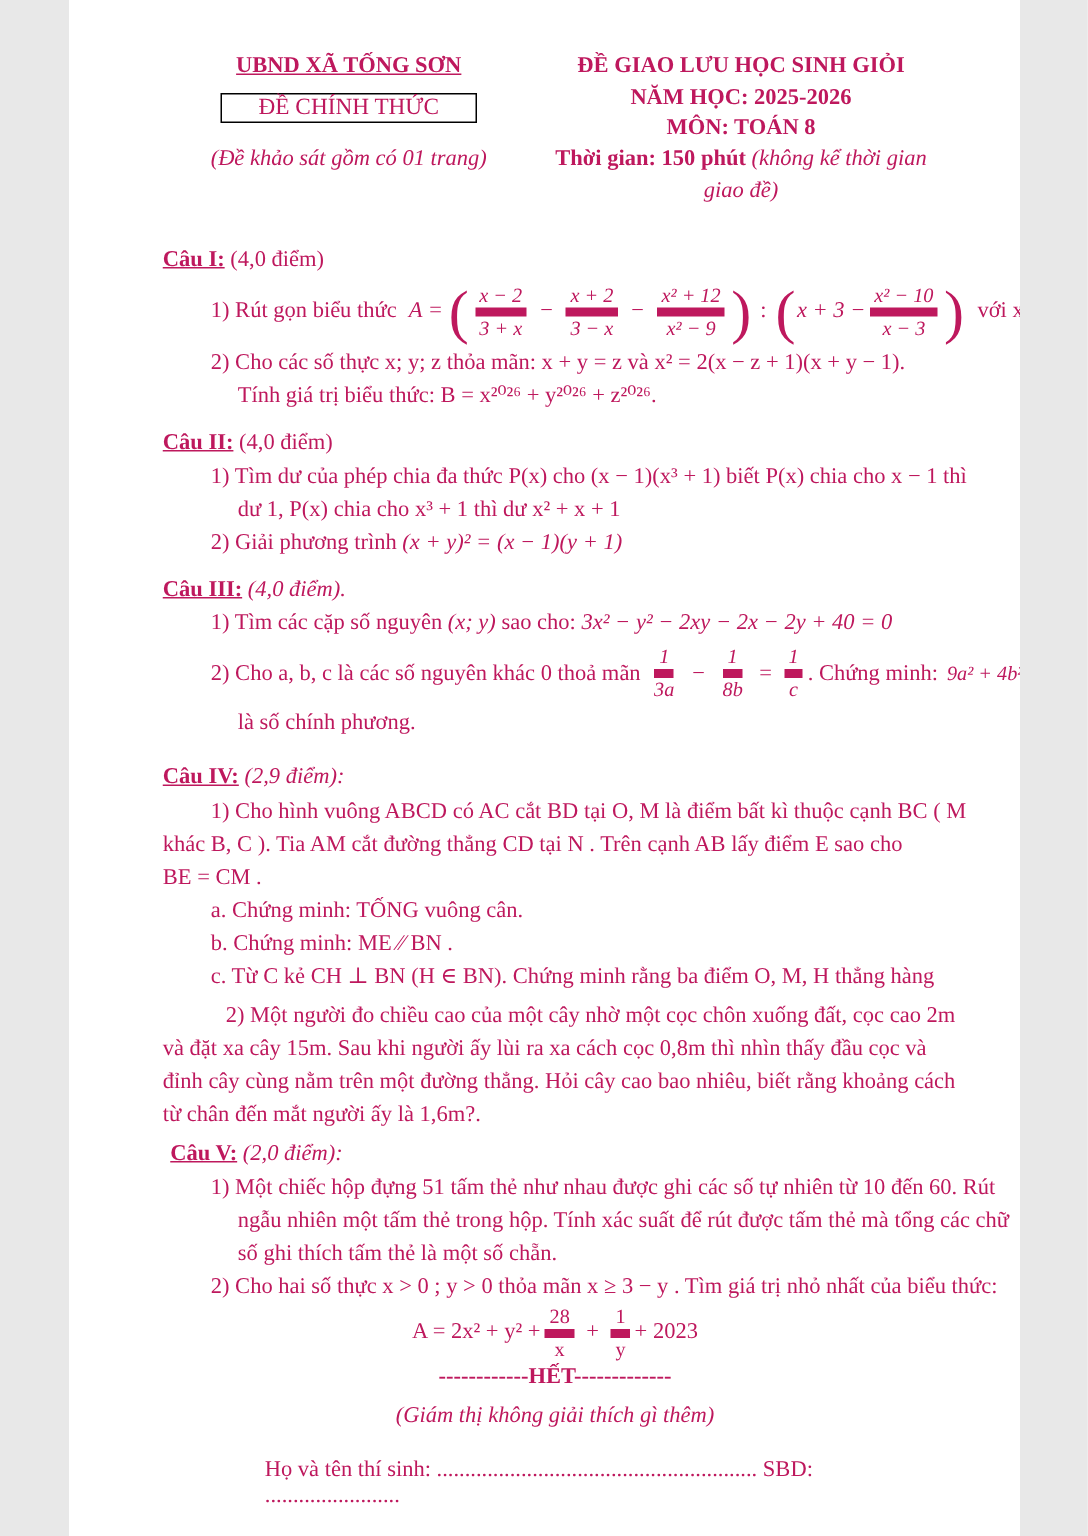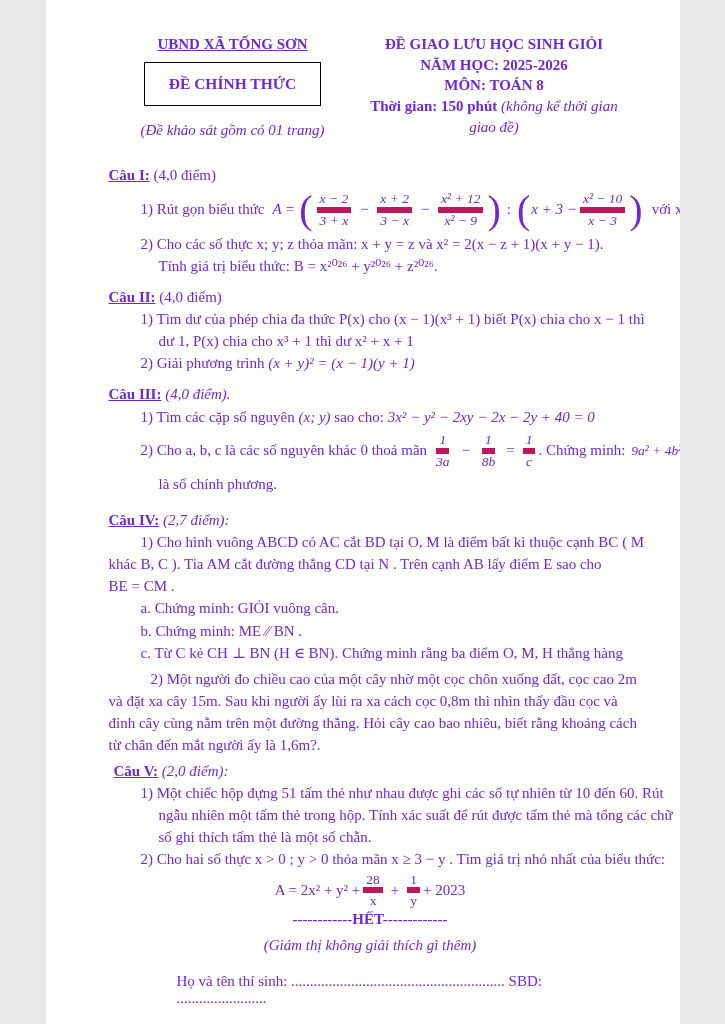--- a/index.html
+++ b/index.html
@@ -1,27 +1,27 @@
 <!DOCTYPE html>
 <html><head>
 <meta charset="utf-8">
 <style>
   html,body{margin:0;padding:0;background:#e8e8e8;}
   .page{
     width:634px;height:1024px;margin:0 auto;background:#ffffff;
     font-family:"Liberation Serif","DejaVu Serif",serif;
-    font-size:15px;color:#6d28d9;box-sizing:border-box;
+    font-size:15px;color:#be185d;box-sizing:border-box;
     padding:34px 48px 0 63px;overflow:hidden;
   }
   
   .header{display:flex;align-items:flex-start;}
   .h-left{width:248px;text-align:center;padding-top:2px;}
   .org{font-weight:bold;text-decoration:underline;font-size:15px;}
   .stampwrap{margin-top:9px;}
-  .stamp{display:inline-block;border:1.6px solid #000;padding:12px 24px;font-weight:bold;font-size:15.5px;}
+  .stamp{display:inline-block;border:1.6px solid #000;padding:0 24px;font-weight:normal;font-size:15.5px;}
   .pagecount{font-style:italic;margin-top:16px;font-size:15px;}
   .h-right{flex:1;text-align:center;line-height:1.38;}
   .h-right .hl{font-weight:bold;font-size:15px;}
   .extime .b{font-weight:bold;text-align:center;}
   .extime .i{font-style:italic;}
   
   .line{line-height:1.47;white-space:nowrap;}
   .ind1{margin-left:32px;}
   .ind1b{margin-left:42px;}
   .ind2{margin-left:50px;}
@@ -134,26 +134,26 @@
     <span class="frac">
         <span class="fn">1</span>
         <span class="fd">c</span>
       </span>
     <span>. Chứng minh:</span>
     <span class="mi ml6" style="font-size:13.5px;">9a² + 4b² + c²</span>
   </div>
   <div class="line ind2" style="margin-top:2px;">là số  chính phương.</div>
 
   <div class="chead" style="margin-top:14px;">
-    <span class="clabel">Câu IV:</span><span class="cpts-it"> (2,7 điểm):</span>
+    <span class="clabel">Câu IV:</span><span class="cpts-it"> (2,9 điểm):</span>
   </div>
   <div class="line ind1">1) Cho hình vuông ABCD có AC cắt BD tại O, M là điểm bất kì thuộc cạnh BC ( M</div>
   <div class="line">khác B, C ). Tia AM cắt đường thẳng CD tại N . Trên cạnh AB lấy điểm E sao cho</div>
   <div class="line">BE = CM .</div>
-  <div class="line ind1">a. Chứng minh: GIỎI  vuông cân.</div>
+  <div class="line ind1">a. Chứng minh: TỐNG  vuông cân.</div>
   <div class="line ind1">b. Chứng minh: ME ∕∕ BN .</div>
   <div class="line ind1">c. Từ C kẻ CH ⊥ BN (H ∈ BN). Chứng minh rằng ba điểm O, M, H  thẳng hàng</div>
   <div class="line ind1b" style="margin-top:4px;">2) Một người đo chiều cao của một cây nhờ một cọc chôn xuống đất, cọc cao 2m</div>
   <div class="line">và đặt xa cây 15m. Sau khi người ấy lùi ra xa cách cọc 0,8m thì nhìn thấy đầu cọc và</div>
   <div class="line">đỉnh cây cùng nằm trên một đường thẳng. Hỏi cây cao bao nhiêu, biết rằng khoảng cách</div>
   <div class="line">từ chân đến mắt người ấy là 1,6m?.</div>
 
   <div class="chead" style="margin-left:5px;margin-top:4px;">
     <span class="clabel">Câu V:</span><span class="cpts-it"> (2,0 điểm):</span>
   </div>

